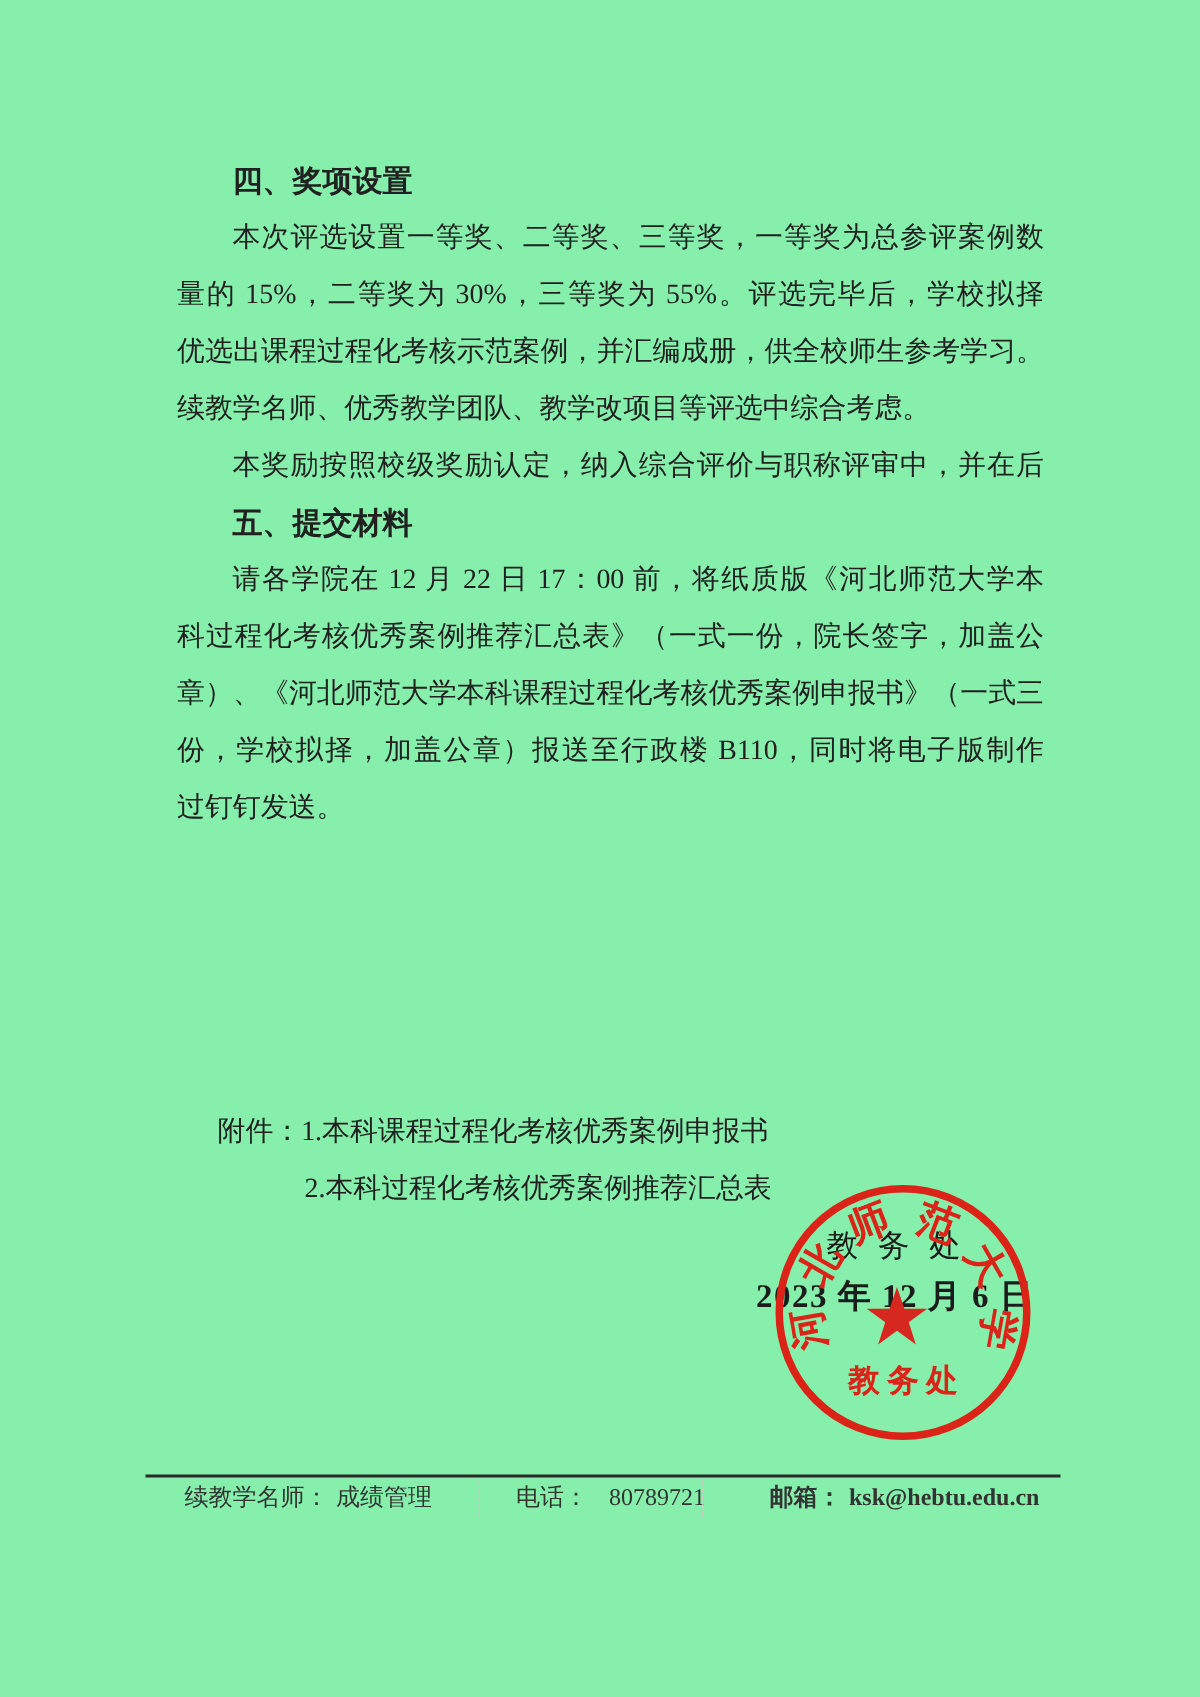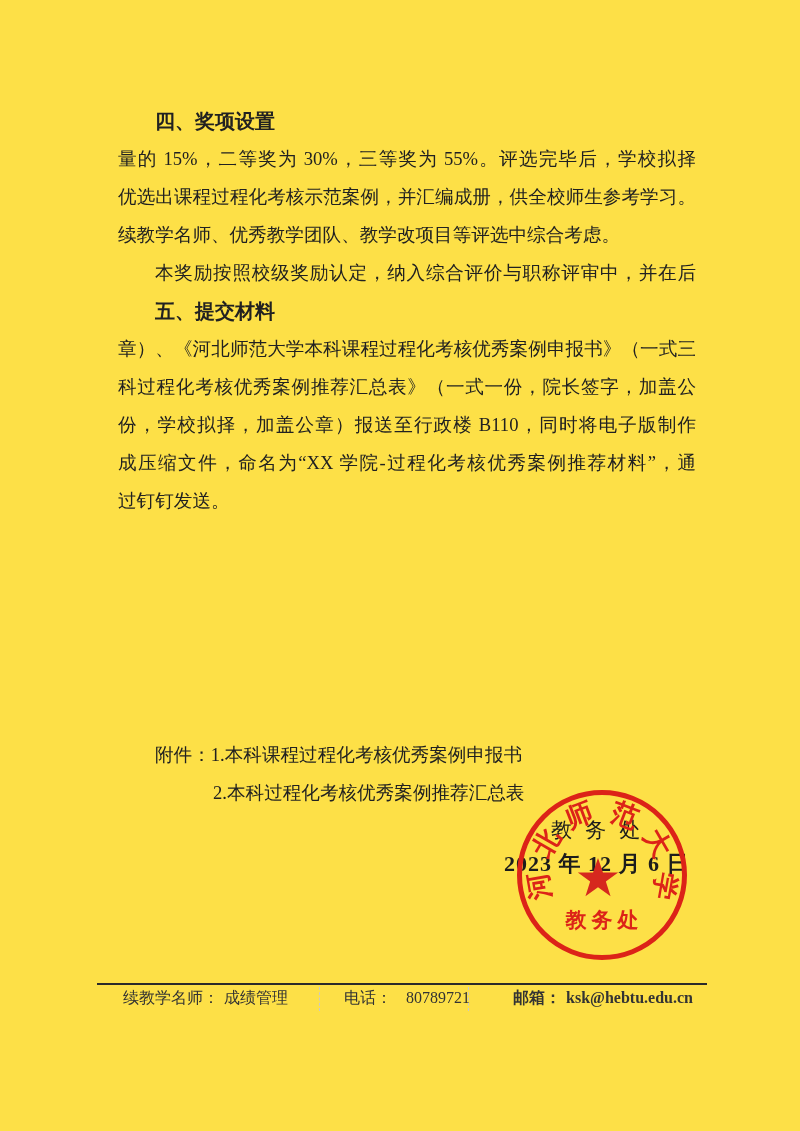--- a/index.html
+++ b/index.html
@@ -1,19 +1,19 @@
 <!DOCTYPE html>
 <html><head>
 <meta charset="utf-8">
 <style>
   html,body{margin:0;padding:0;background:#ffffff;}
   .page{
     position:relative;
     width:800px;height:1131px;
-    background:#fde047;
+    background:#86efac;
     overflow:hidden;
     font-family:"Liberation Serif","DejaVu Serif",serif;
     color:#212121;
   }
   
   .main-text{
     position:absolute;left:118px;top:102px;width:578px;
   }
   .ln{
     height:38px;line-height:38px;font-size:18.6px;
@@ -24,21 +24,21 @@
   .hd{
     font-family:"Liberation Sans","DejaVu Sans",sans-serif;
     font-weight:700;font-size:20px;padding-left:37px;
     height:38px;line-height:38px;
   }
   .contact-block{
     position:absolute;left:118px;top:626px;width:578px;
   }
   .contact-block .ln{height:40px;line-height:40px;padding-left:37px;}
   .attach-block{
-    position:absolute;left:118px;top:736px;width:578px;
+    position:absolute;left:108px;top:736px;width:578px;
   }
   .attach-line1{padding-left:37px;}
   .attach-line2{padding-left:95px;}
   
   .sign-dept{
     position:absolute;left:551px;top:816px;
     font-size:21px;line-height:28px;letter-spacing:4px;color:#1c1c1c;
     white-space:nowrap;
   }
   .sign-date{
@@ -85,29 +85,30 @@
     width:0;height:24px;border-left:1px dashed #c9c9c9;align-self:center;
   }
 </style>
 </head>
 <body>
 
 <div class="page">
 
   <div class="main-text">
     <div class="ln hd">四、奖项设置</div>
+    <div class="ln j ind">本次评选设置一等奖、二等奖、三等奖，一等奖为总参评案例数</div>
     <div class="ln j">量的 15%，二等奖为 30%，三等奖为 55%。评选完毕后，学校拟择</div>
     <div class="ln j">优选出课程过程化考核示范案例，并汇编成册，供全校师生参考学习。</div>
     <div class="ln">续教学名师、优秀教学团队、教学改项目等评选中综合考虑。</div>
     <div class="ln j ind">本奖励按照校级奖励认定，纳入综合评价与职称评审中，并在后</div>
     <div class="ln hd">五、提交材料</div>
+    <div class="ln j ind">请各学院在 12 月 22 日 17：00 前，将纸质版《河北师范大学本</div>
+    <div class="ln j">科过程化考核优秀案例推荐汇总表》（一式一份，院长签字，加盖公</div>
     <div class="ln j">章）、《河北师范大学本科课程过程化考核优秀案例申报书》（一式三</div>
-    <div class="ln j">科过程化考核优秀案例推荐汇总表》（一式一份，院长签字，加盖公</div>
     <div class="ln j">份，学校拟择，加盖公章）报送至行政楼 B110，同时将电子版制作</div>
-    <div class="ln j">成压缩文件，命名为“XX 学院-过程化考核优秀案例推荐材料”，通</div>
     <div class="ln">过钉钉发送。</div>
   </div>
 
 
   <div class="attach-block">
     <div class="ln attach-line1">附件：1.本科课程过程化考核优秀案例申报书</div>
     <div class="ln attach-line2">2.本科过程化考核优秀案例推荐汇总表</div>
   </div>
 
   <div class="sign-dept">教 务 处</div>

